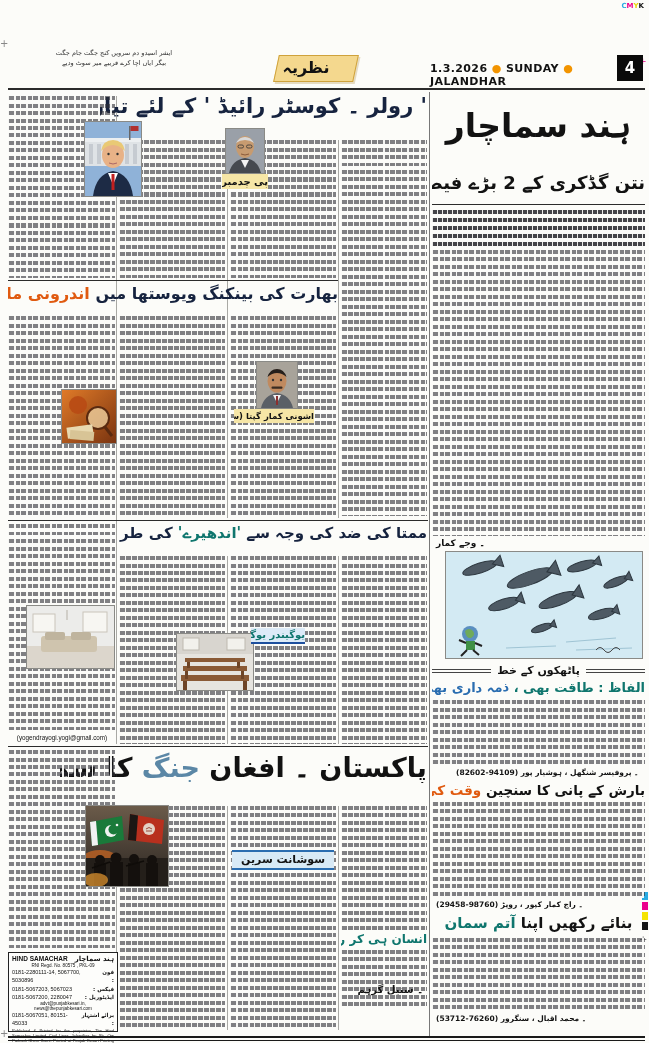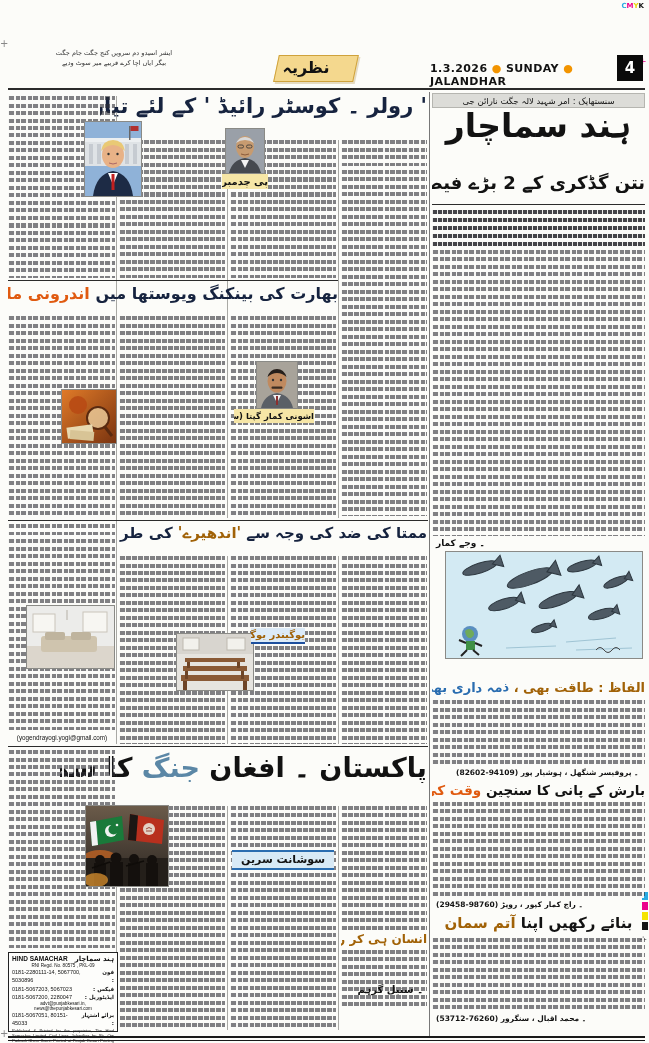--- a/index.html
+++ b/index.html
@@ -17,21 +17,21 @@
       repeating-linear-gradient(180deg, rgba(45,45,52,.60) 0 4px, rgba(252,252,249,0) 4px 7.5px);}
   .tx-b{background-image:
       repeating-linear-gradient(90deg, rgba(252,252,249,.9) 0 1px, rgba(252,252,249,0) 1px 5px,
                                 rgba(252,252,249,.9) 5px 6px, rgba(252,252,249,0) 6px 10px),
       repeating-linear-gradient(180deg, rgba(22,22,28,.8) 0 4.5px, rgba(252,252,249,0) 4.5px 8px);}
   .vr{width:1px;background:#a9a9a5}
   .hr{background:#2b2b2b}
   .photo{z-index:2;box-shadow:0 0 0 1px #8a8a86}
   .namebox{z-index:3;font-weight:bold;text-align:center;white-space:nowrap;overflow:hidden}
   .hl{white-space:nowrap;overflow:hidden}
-  .blue{color:#a16207}.blue2{color:#2a6db0}.orange{color:#e05a10}.navy{color:#16233f}
+  .blue{color:#0f766e}.blue2{color:#2a6db0}.orange{color:#e05a10}.navy{color:#16233f}
   .dot{color:#f29400}
   .letterhead-line{flex:1;height:4px;border-top:1px solid #444;border-bottom:1px solid #444}
   .imprint{border:1px solid #222;background:#fdfdfb;z-index:3;padding:2px 3px;
            font-family:"Liberation Sans","DejaVu Sans",sans-serif}
   .imprint .row{display:flex;justify-content:space-between;direction:rtl;font-size:5.5px;line-height:1.5}
   .regsq{width:6px;height:8px;margin-bottom:2px}
 </style>
 </head>
 <body>
 
@@ -73,21 +73,20 @@
   <div class="abs vr" style="left:116px;top:96px;height:648px"></div>
   <div class="abs vr" style="left:116px;top:806px;height:224px"></div>
   <div class="abs vr" style="left:227px;top:140px;height:378px"></div>
   <div class="abs vr" style="left:227px;top:556px;height:188px"></div>
   <div class="abs vr" style="left:227px;top:806px;height:224px"></div>
   <div class="abs vr" style="left:338px;top:140px;height:378px"></div>
   <div class="abs vr" style="left:338px;top:556px;height:188px"></div>
   <div class="abs vr" style="left:338px;top:806px;height:224px"></div>
   <div class="abs vr" style="left:429px;top:92px;height:944px;background:#777"></div>
 
-  <div class="abs rtl ctr" style="left:432px;top:93px;width:213px;height:15px;background:#dcdcd8;border:1px solid #b5b5b0;font-size:8.5px;line-height:14px">سنستھاپک : امر شہید لالہ جگت نارائن جی</div>
   <div class="abs rtl ctr b hl" style="left:432px;top:106px;width:213px;font-size:33px">ہند سماچار</div>
   <div class="abs rtl ctr b hl" style="left:432px;top:172px;width:213px;font-size:18px">نتن گڈکری کے 2 بڑے فیصلے!</div>
   <div class="abs hr" style="left:432px;top:204px;width:213px;height:1px"></div>
   <div class="abs tx-b" style="left:432px;top:210px;width:213px;height:38px"></div>
   <div class="abs tx" style="left:432px;top:250px;width:213px;height:286px"></div>
   <div class="abs rtl b" style="left:436px;top:538px;width:205px;font-size:9px;text-align:left">۔ وجے کمار</div>
 
   <div class="abs photo" style="left:446px;top:552px;width:196px;height:106px">
     <svg width="196" height="106" viewBox="0 0 196 106">
       <rect width="196" height="106" fill="#d3eaf3"></rect>
@@ -136,20 +135,25 @@
         <rect x="-4" y="7" width="9" height="9" fill="#3f9146"></rect>
         <line x1="-3" y1="16" x2="-9" y2="22" stroke="#222" stroke-width="2"></line>
           <line x1="3" y1="16" x2="9" y2="21" stroke="#222" stroke-width="2"></line>
         <line x1="-4" y1="9" x2="-11" y2="6" stroke="#222" stroke-width="2"></line>
           <line x1="5" y1="9" x2="12" y2="12" stroke="#222" stroke-width="2"></line>
       </g>
       <path d="M150,98 q4,-5 8,0 q4,5 8,0 q4,-5 8,0" stroke="#444" fill="none"></path>
     </svg>
   </div>
 
+  <div class="abs" style="left:432px;top:664px;width:213px;display:flex;align-items:center">
+    <div class="letterhead-line"></div>
+    <div class="rtl b" style="padding:0 6px;font-size:11px;white-space:nowrap">پاٹھکوں کے خط</div>
+    <div class="letterhead-line"></div>
+  </div>
 
   <div class="abs rtl ctr b hl" style="left:432px;top:680px;width:213px;font-size:13px">
     <span class="blue">الفاظ : طاقت بھی ،</span>
     <span class="blue2">ذمہ داری بھی</span>
   </div>
   <div class="abs tx" style="left:432px;top:700px;width:213px;height:66px"></div>
   <div class="abs rtl b" style="left:456px;top:768px;width:205px;font-size:7.5px;text-align:left">۔ پروفیسر شنگھل ، ہوشیار پور (94109-82602)</div>
 
   <div class="abs rtl ctr b hl" style="left:432px;top:782px;width:213px;font-size:13.5px">
     <span>بارش کے پانی کا سنچین</span>

